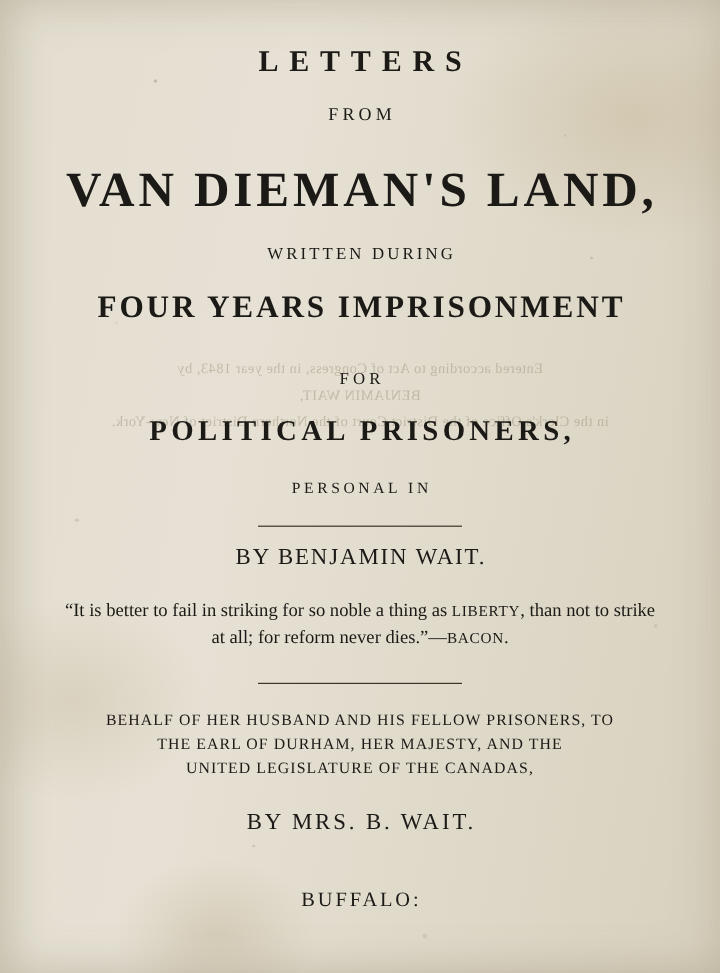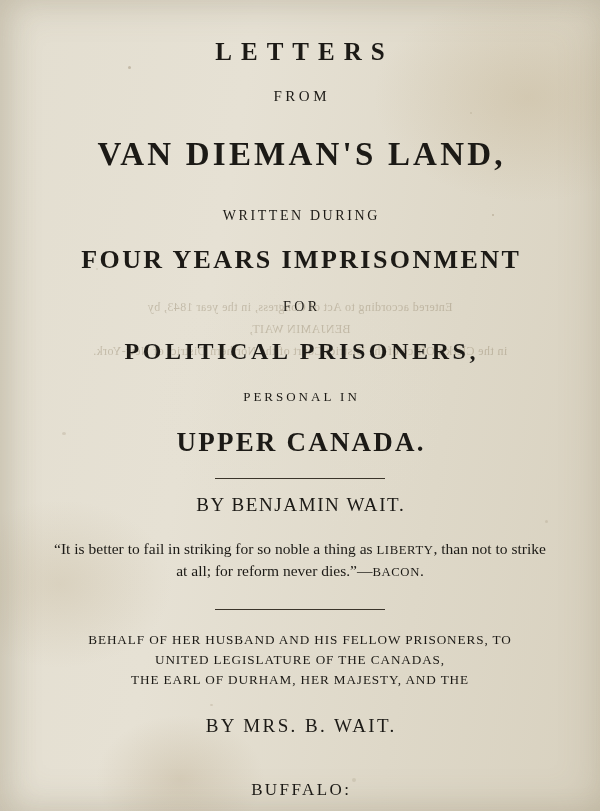--- a/index.html
+++ b/index.html
@@ -77,35 +77,35 @@
     margin-bottom: 22px;
     text-indent: 9px;
   }
   .t-from {
     font-size: 15px;
     letter-spacing: 3.5px;
     margin-bottom: 32px;
     text-indent: 3.5px;
   }
   .t-vandiemans {
-    font-size: 33px;
+    font-size: 41px;
     letter-spacing: 3.2px;
-    margin-bottom: 36px;
+    margin-bottom: 24px;
     text-indent: 3.2px;
   }
   .t-written {
     font-size: 14px;
     letter-spacing: 2.6px;
     margin-bottom: 22px;
     text-indent: 2.6px;
   }
   .t-fouryears {
     font-size: 26px;
     letter-spacing: 2.4px;
-    margin-bottom: 25px;
+    margin-bottom: 38px;
     text-indent: 2.4px;
   }
   .t-for {
     font-size: 14px;
     letter-spacing: 3.4px;
     margin-bottom: 23px;
     text-indent: 3.4px;
   }
   .t-political {
     font-size: 24px;
@@ -203,34 +203,33 @@
   <div class="content">
 
     <h1 class="line t-letters">LETTERS</h1>
     <p class="line t-from">FROM</p>
     <h2 class="line t-vandiemans">VAN DIEMAN'S LAND,</h2>
     <p class="line t-written">WRITTEN DURING</p>
     <h2 class="line t-fouryears">FOUR YEARS IMPRISONMENT</h2>
     <p class="line t-for">FOR</p>
     <h2 class="line t-political">POLITICAL PRISONERS,</h2>
     <p class="line t-committed">PERSONAL IN</p>
-    <h2 class="line t-upper">UPPER CANADA.</h2>
 
     <hr class="rule">
 
     <p class="line t-author">BY BENJAMIN WAIT.</p>
 
     <p class="quote"><span>“It is better to fail in striking for so noble a thing as </span><span class="sc">LIBERTY</span><span>, than not to strike at all; for reform never dies.”—</span><span class="sc">BACON</span><span>.</span></p>
 
     <hr class="rule second">
 
     <div class="embodying">
       <div>BEHALF OF HER HUSBAND AND HIS FELLOW PRISONERS, TO</div>
+      <div>THE EARL OF DURHAM, HER MAJESTY, AND THE</div>
       <div>UNITED LEGISLATURE OF THE CANADAS,</div>
-      <div>THE EARL OF DURHAM, HER MAJESTY, AND THE</div>
     </div>
 
     <p class="line t-mrswait">BY MRS. B. WAIT.</p>
 
     <div class="imprint">
       <p class="line t-city">BUFFALO:</p>
 
     </div>
 
   </div>

